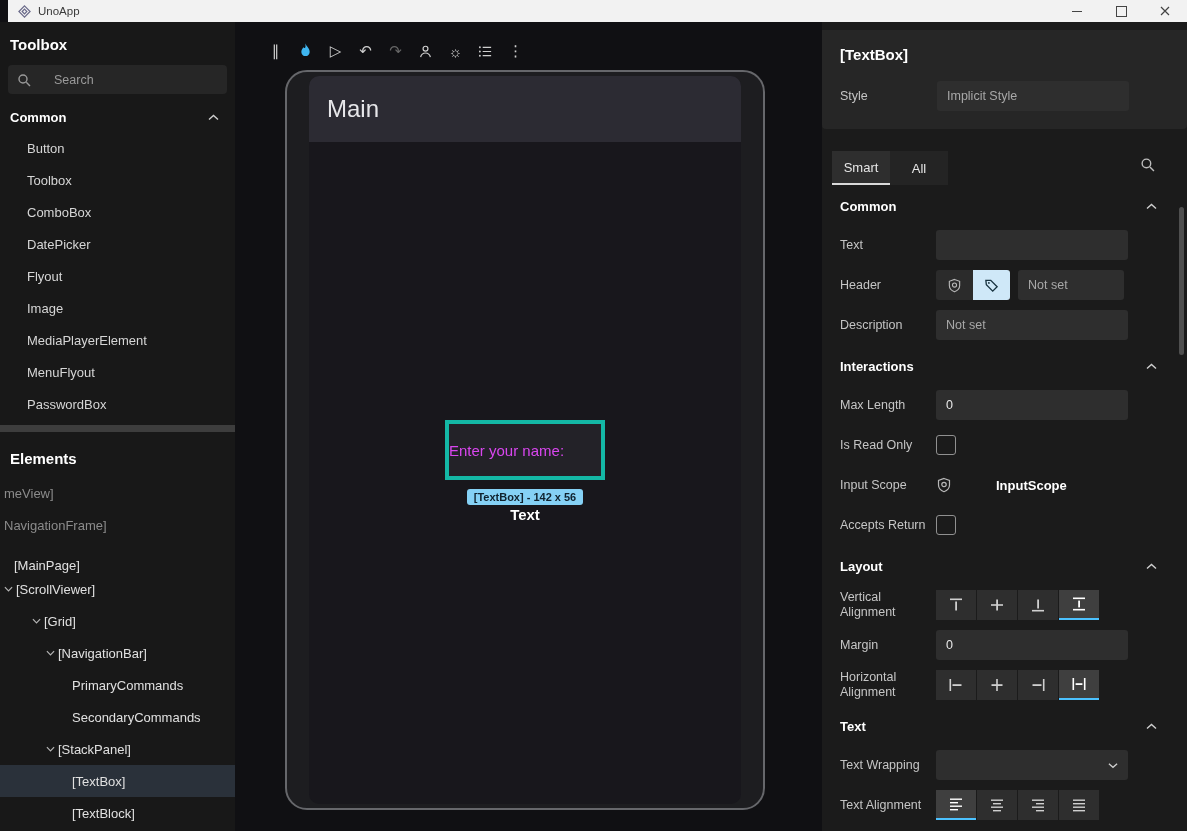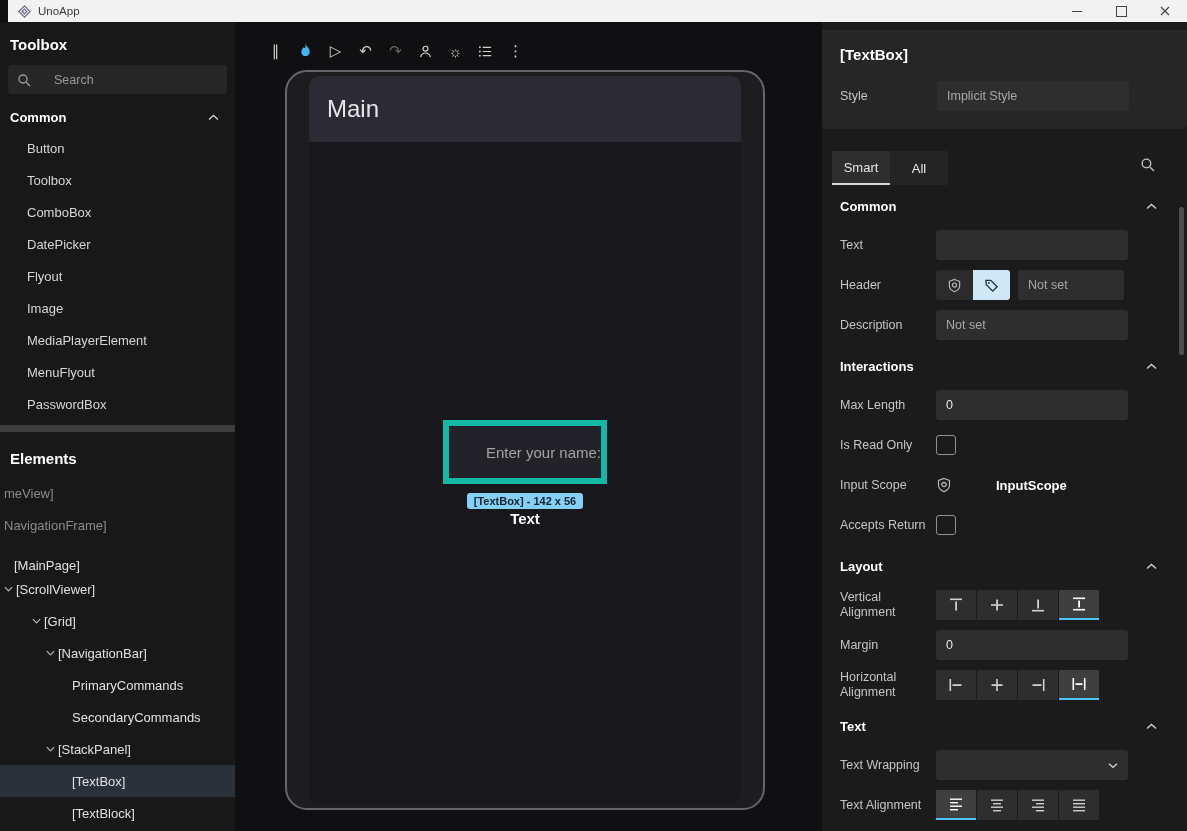--- a/index.html
+++ b/index.html
@@ -49,22 +49,22 @@
            color:#cfcfcf;font-size:15px;cursor:default;}
   .ct-icon.dim{color:#666;}
   .device{position:absolute;left:50px;top:48px;width:480px;height:740px;background:#1d1d20;
           border:2px solid #66676b;border-radius:22px;box-sizing:border-box;}
   .screen{position:absolute;left:22px;right:22px;top:4px;bottom:4px;background:#18171c;
           border-radius:10px;overflow:hidden;}
   .nav-header{height:66px;background:#2c2b33;display:flex;align-items:center;padding-left:18px;
               font-size:24px;color:#e7e7ea;}
   .sel-group{position:absolute;top:344px;left:50%;transform:translateX(-50%);
              display:flex;flex-direction:column;align-items:center;}
-  .textbox{width:152px;height:52px;border:6px solid #14b8a6;background:#232228;color:#a3a3a3;
-           font-size:15px;display:flex;align-items:center;justify-content:flex-end;white-space:nowrap;}
+  .textbox{width:152px;height:52px;border:4px solid #14b8a6;background:#232228;color:#d946ef;
+           font-size:15px;display:flex;align-items:center;justify-content:flex-start;white-space:nowrap;}
   .badge{margin-top:9px;background:#85d1f5;color:#10222e;font-size:11px;font-weight:600;
          padding:2px 7px;border-radius:3px;white-space:nowrap;}
   .textblock{margin-top:1px;color:#fff;font-size:15px;font-weight:700;}
 
   
   .insp-card{margin:8px 0 0 0;background:#262626;border-radius:0 0 4px 4px;padding:16px 18px 18px 18px;}
   .insp-title{font-size:15px;font-weight:700;color:#fff;margin-bottom:18px;}
   .insp-row{display:flex;align-items:center;min-height:40px;padding-left:18px;}
   .insp-label{width:92px;flex:none;font-size:12.5px;color:#c5c5c5;line-height:15px;padding-right:4px;}
   .ctl{width:192px;flex:none;display:flex;align-items:center;}

